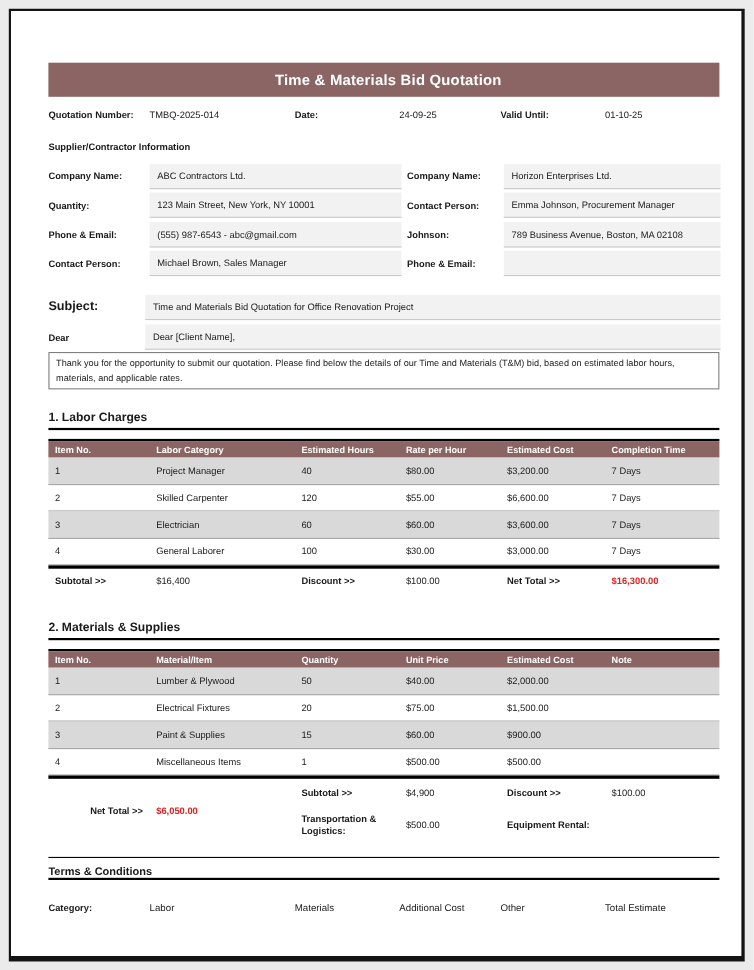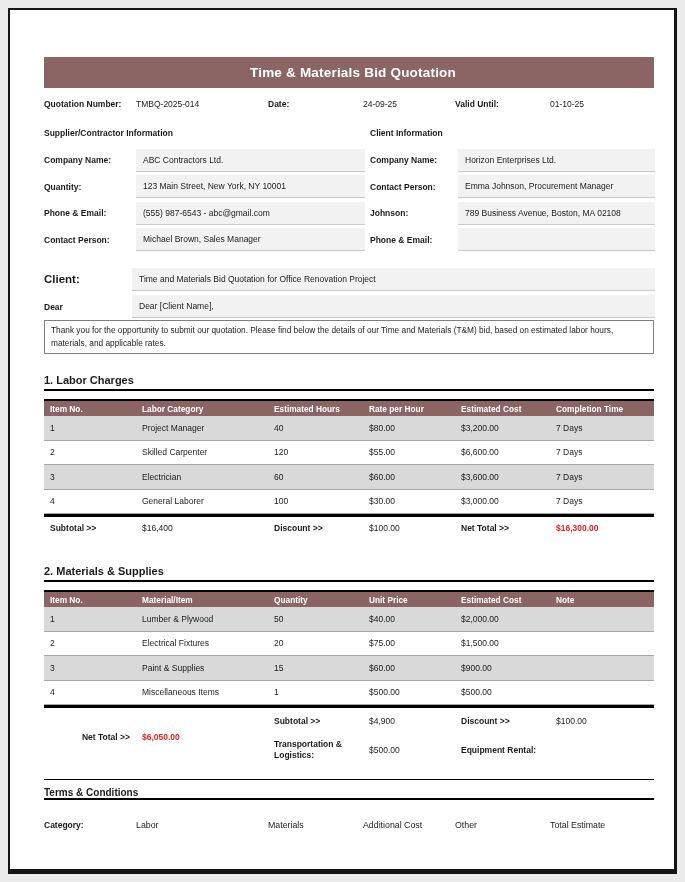--- a/index.html
+++ b/index.html
@@ -113,21 +113,20 @@
     <div class="txt">TMBQ-2025-014</div>
     <div class="lbl">Date:</div>
     <div class="txt">24-09-25</div>
     <div class="lbl">Valid Until:</div>
     <div class="txt">01-10-25</div>
   </div>
 
   <div class="gridinfo">
     <div class="sec-head-sm" style="grid-column:1 / span 2">Supplier/Contractor Information</div>
     <div></div>
-    <div class="sec-head-sm" style="grid-column:4 / span 2">Client Information</div>
   </div>
 
   <div class="info-rows">
     <div class="gridinfo info-row">
       <div class="lbl">Company Name:</div>
       <div class="field">ABC Contractors Ltd.</div>
       <div></div>
       <div class="lbl">Company Name:</div>
       <div class="field">Horizon Enterprises Ltd.</div>
     </div>
@@ -148,21 +147,21 @@
     <div class="gridinfo info-row">
       <div class="lbl">Contact Person:</div>
       <div class="field">Michael Brown, Sales Manager</div>
       <div></div>
       <div class="lbl">Phone &amp; Email:</div>
       <div class="field"></div>
     </div>
   </div>
 
   <div class="subject-row">
-    <div class="subject-lbl">Client:</div>
+    <div class="subject-lbl">Subject:</div>
     <div class="field">Time and Materials Bid Quotation for Office Renovation Project</div>
   </div>
 
   <div class="dear-row">
     <div class="lbl">Dear</div>
     <div class="field">Dear [Client Name],</div>
   </div>
 
   <div class="intro-box">Thank you for the opportunity to submit our quotation. Please find below the details of our Time and Materials (T&amp;M) bid, based on estimated labor hours, materials, and applicable rates.</div>
 

